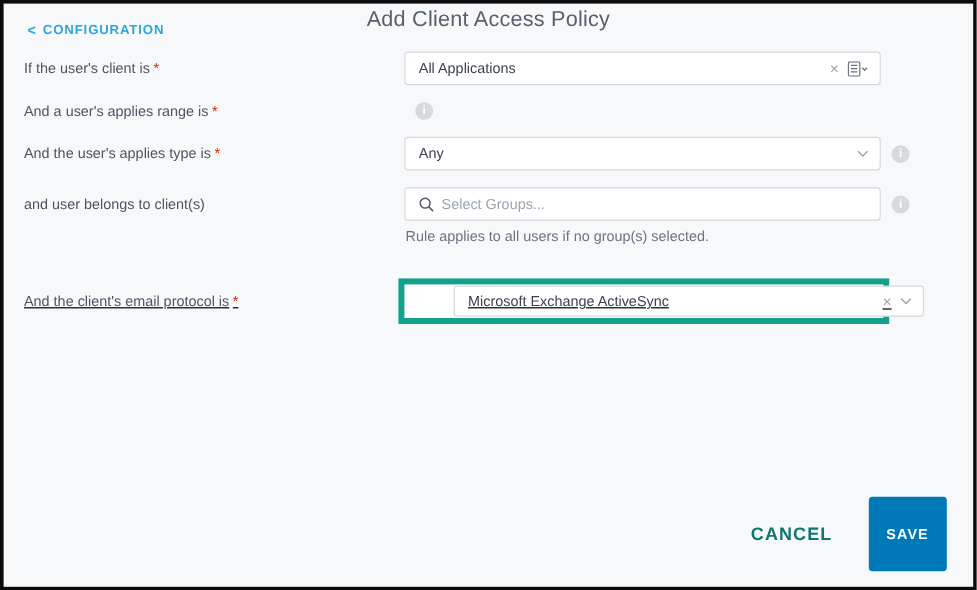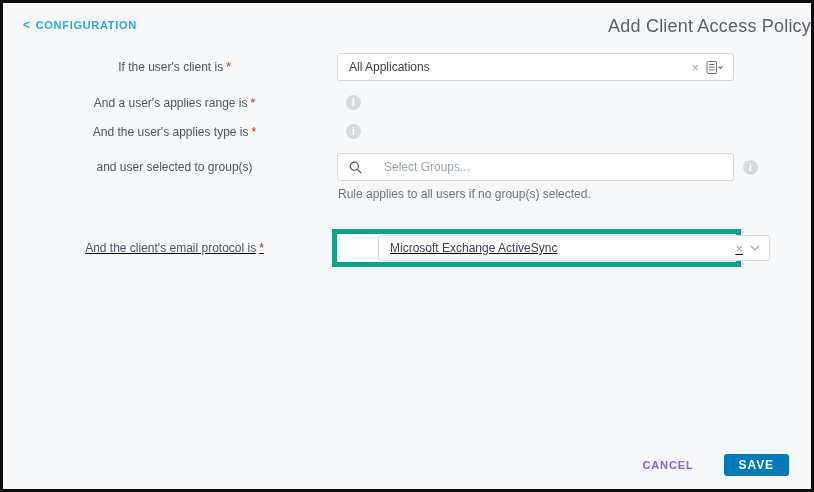--- a/index.html
+++ b/index.html
@@ -13,28 +13,28 @@
     overflow:hidden;
   }
   
   .back-link{
     position:absolute;left:20px;top:15px;
     color:#2ca7dd;font-size:11px;font-weight:700;letter-spacing:.7px;
     cursor:pointer;display:flex;align-items:center;gap:5px;
   }
   .back-chev{font-size:12px;font-weight:700;}
   .page-title{
-    text-align:right;padding-top:13px;
+    text-align:center;padding-top:3px;
     font-size:18px;color:#57606c;font-weight:400;letter-spacing:.2px;
   }
   
   .form{padding-top:16px;}
   .row{display:flex;align-items:center;margin:0 0 14px 17px;}
   .row-label{
-    width:317px;text-align:center;font-size:12px;color:#4d5561;
+    width:317px;text-align:left;font-size:12px;color:#4d5561;
     padding-right:8px;box-sizing:border-box;white-space:nowrap;
   }
   .req{color:#e12200;margin-left:3px;}
   .field{
     width:397px;height:28px;box-sizing:border-box;
     background:#fff;border:1px solid #d3d8de;border-radius:3px;
     display:flex;align-items:center;
     padding:0 9px 0 11px;font-size:12px;color:#3a424e;
   }
   .field-value{flex:1;overflow:hidden;white-space:nowrap;}
@@ -42,21 +42,21 @@
   .clear-x{color:#9aa4ae;font-size:13px;line-height:1;cursor:pointer;}
   .chev{display:flex;align-items:center;cursor:pointer;}
   .info-dot{
     margin-left:9px;flex:0 0 auto;
     width:15px;height:15px;border-radius:50%;
     background:#d6dadf;color:#fff;
     font-size:10px;font-weight:700;
     display:flex;align-items:center;justify-content:center;
   }
   
-  .search-field{gap:20px;align-items:center;}
+  .search-field{gap:4px;align-items:center;}
   .search-input{
     border:none;outline:none;flex:1;font-size:12px;
     font-family:"Liberation Sans",sans-serif;color:#3a424e;background:transparent;
   }
   .search-input::placeholder{color:#9aa4ae;}
   .note-row{margin:-8px 0 28px 17px;display:flex;align-items:flex-end;}
   .note-spacer{width:317px;}
   .note-text{font-size:12px;color:#6a7381;padding-left:1px;}
   
   .highlight-wrap{
@@ -65,27 +65,27 @@
     padding:1px 6px 1px 1px;
   }
   .row.hl{margin-bottom:5px;text-decoration:underline;}
   .highlight-wrap .field{width:100%;height:26px;margin-left:40px;}
   
   .footer{
     position:absolute;right:22px;bottom:13px;
     display:flex;align-items:center;gap:24px;
   }
   .cancel-btn{
-    color:#8b5cf6;font-size:11px;font-weight:700;letter-spacing:.9px;cursor:pointer;
+    color:#0f766e;font-size:15px;font-weight:700;letter-spacing:.9px;cursor:pointer;
     background:none;border:none;font-family:"Liberation Sans",sans-serif;
   }
   .save-btn{
     background:#0079b8;color:#fff;border:none;border-radius:3px;
     font-size:12px;font-weight:700;letter-spacing:.9px;
-    padding:4px 15px;cursor:pointer;font-family:"Liberation Sans",sans-serif;
+    padding:24px 15px;cursor:pointer;font-family:"Liberation Sans",sans-serif;
   }
 </style>
 </head>
 <body>
 
 <div class="frame">
 
   <div class="back-link">
     <span class="back-chev">&lt;</span>
     <span>CONFIGURATION</span>
@@ -120,26 +120,34 @@
       <div class="row-label">
         <span>And a user's applies range is</span><span class="req">*</span>
       </div>
       <span class="info-dot">i</span>
     </div>
 
     <div class="row">
       <div class="row-label">
         <span>And the user's applies type is</span><span class="req">*</span>
       </div>
+      <div class="field">
+        <span class="field-value">Any</span>
+        <span class="chev">
+          <svg width="10" height="6" viewBox="0 0 10 6">
+              <path d="M1 1 L5 5 L9 1" fill="none" stroke="#9aa4ae" stroke-width="1.2"></path>
+            </svg>
+        </span>
+      </div>
       <span class="info-dot">i</span>
     </div>
 
     <div class="row">
       <div class="row-label">
-        <span>and user selected to group(s)</span>
+        <span>and user belongs to client(s)</span>
       </div>
       <div class="field search-field">
         <span style="display:flex;align-items:center;">
           <svg width="13" height="13" viewBox="0 0 13 13">
             <circle cx="5.3" cy="5.3" r="4.1" fill="none" stroke="#4d5561" stroke-width="1.2"></circle>
             <line x1="8.4" y1="8.4" x2="12" y2="12" stroke="#4d5561" stroke-width="1.2"></line>
           </svg>
         </span>
         <input class="search-input" type="text" placeholder="Select Groups..." style="">
       </div>

